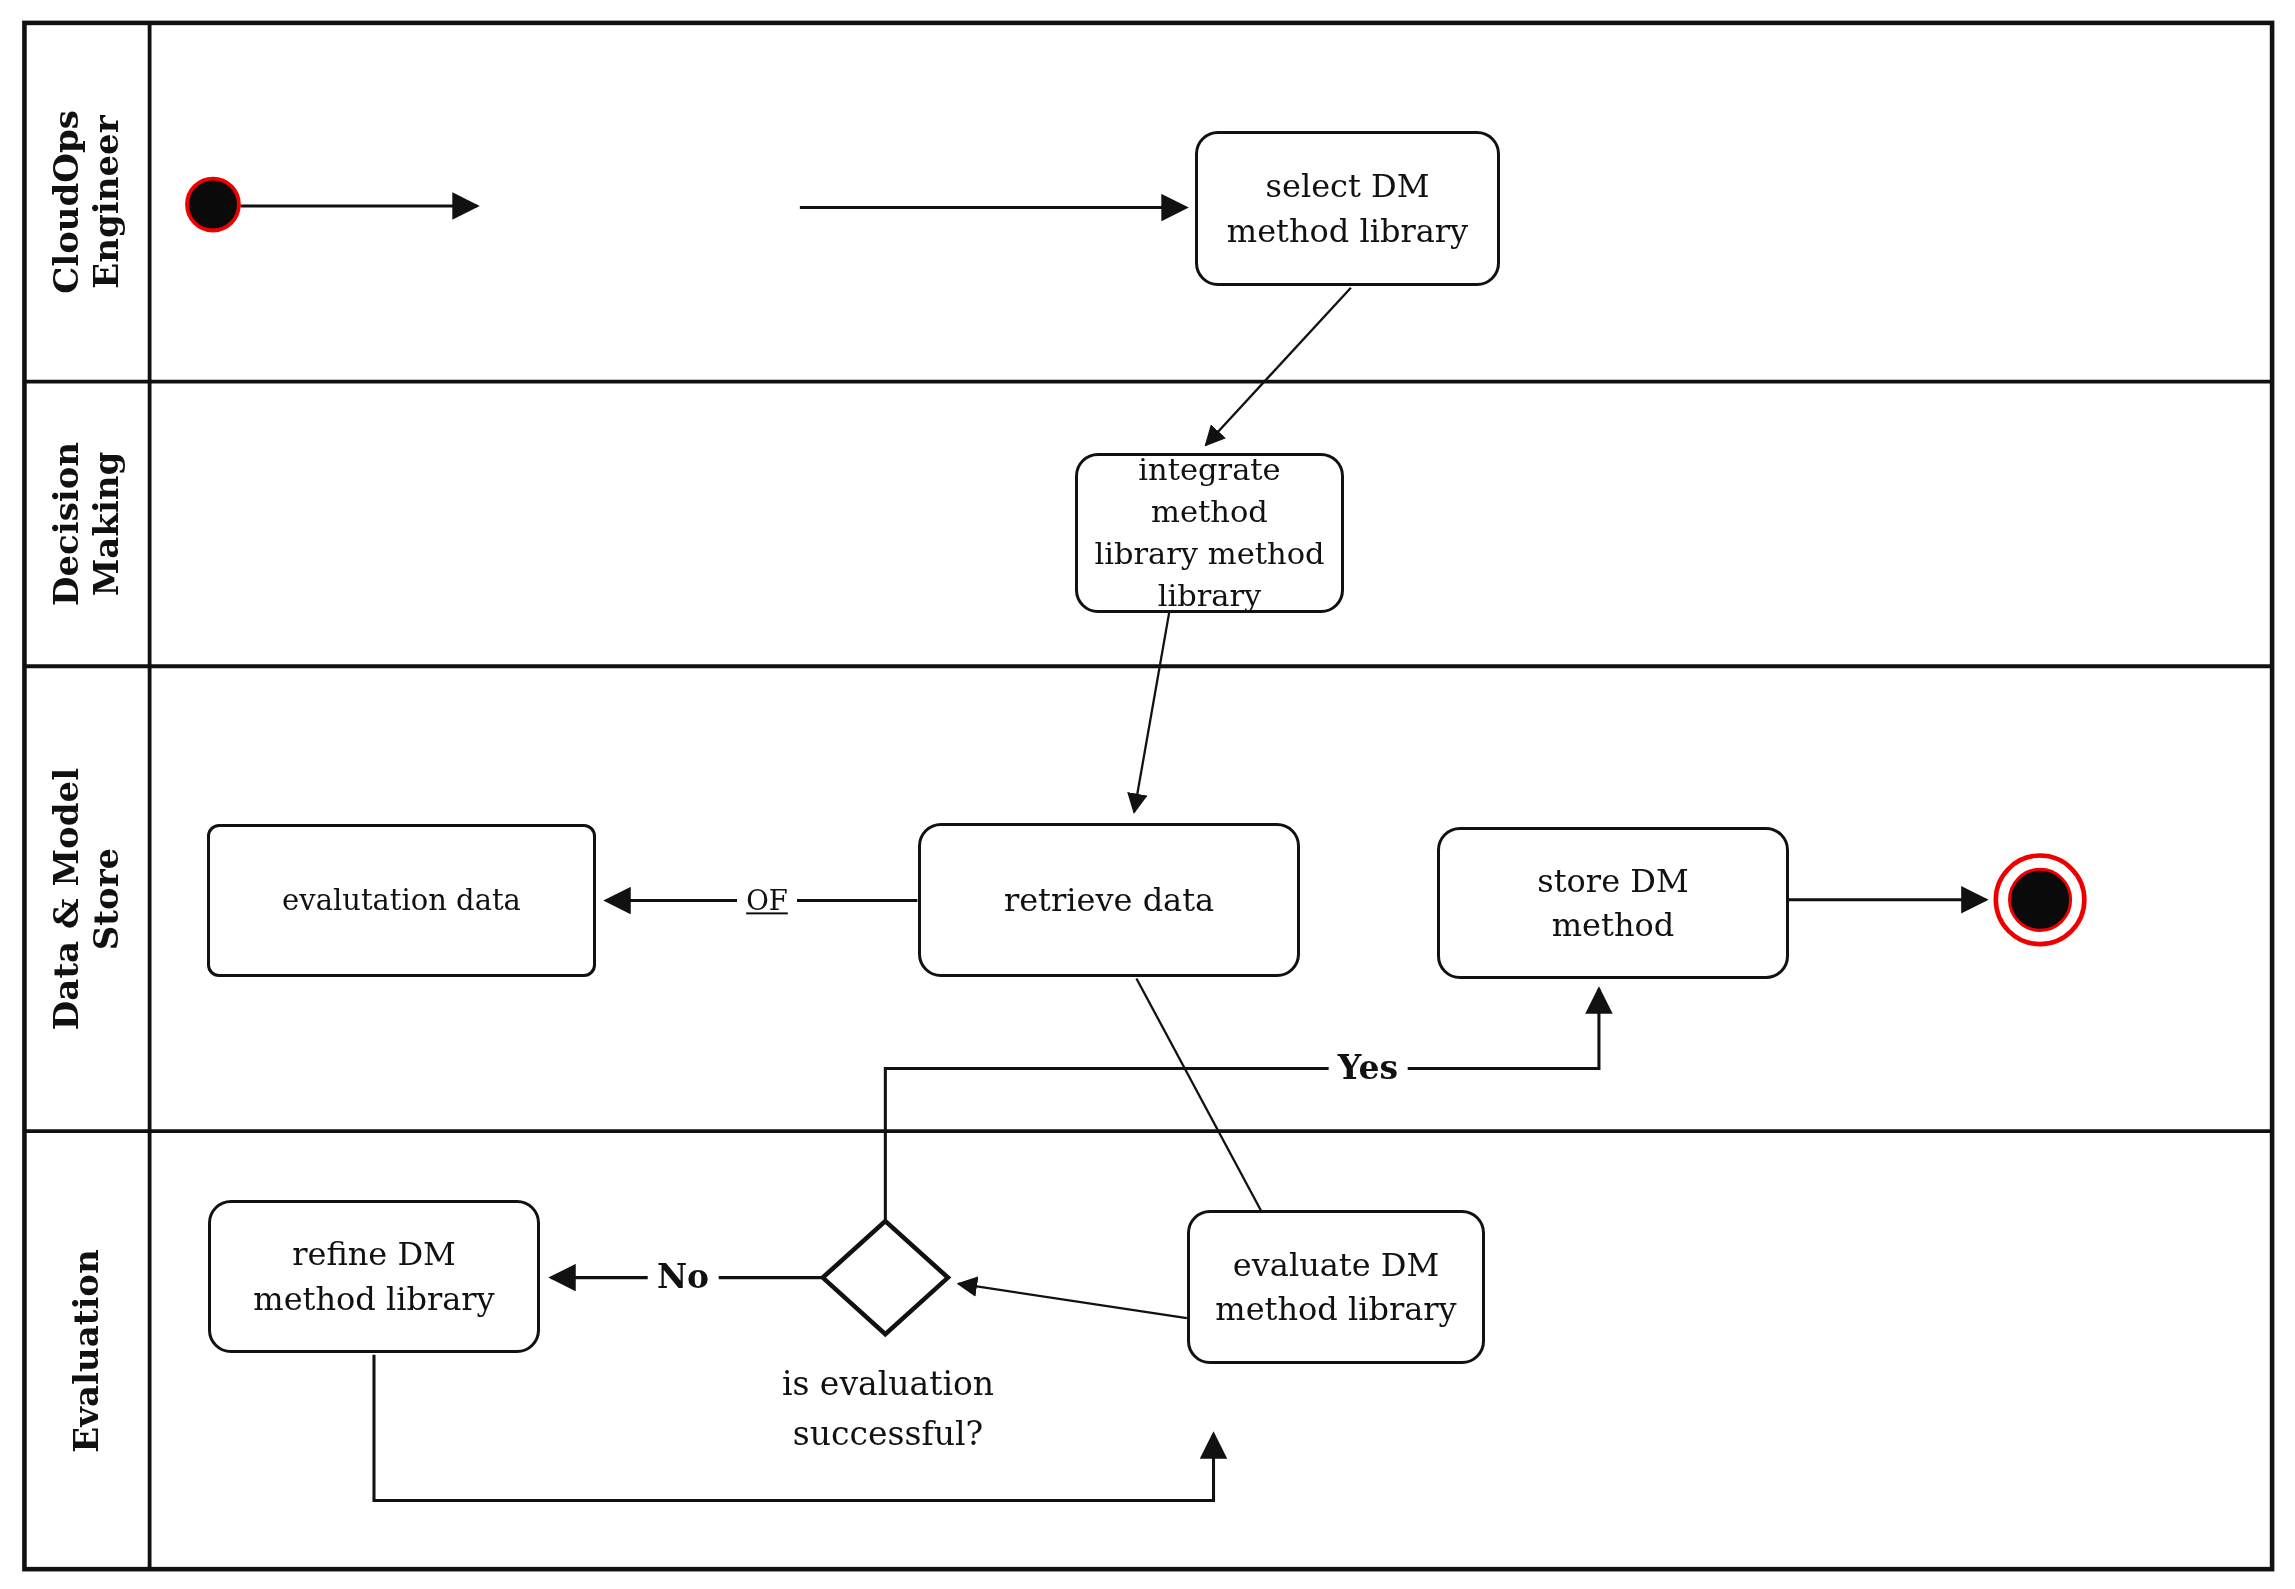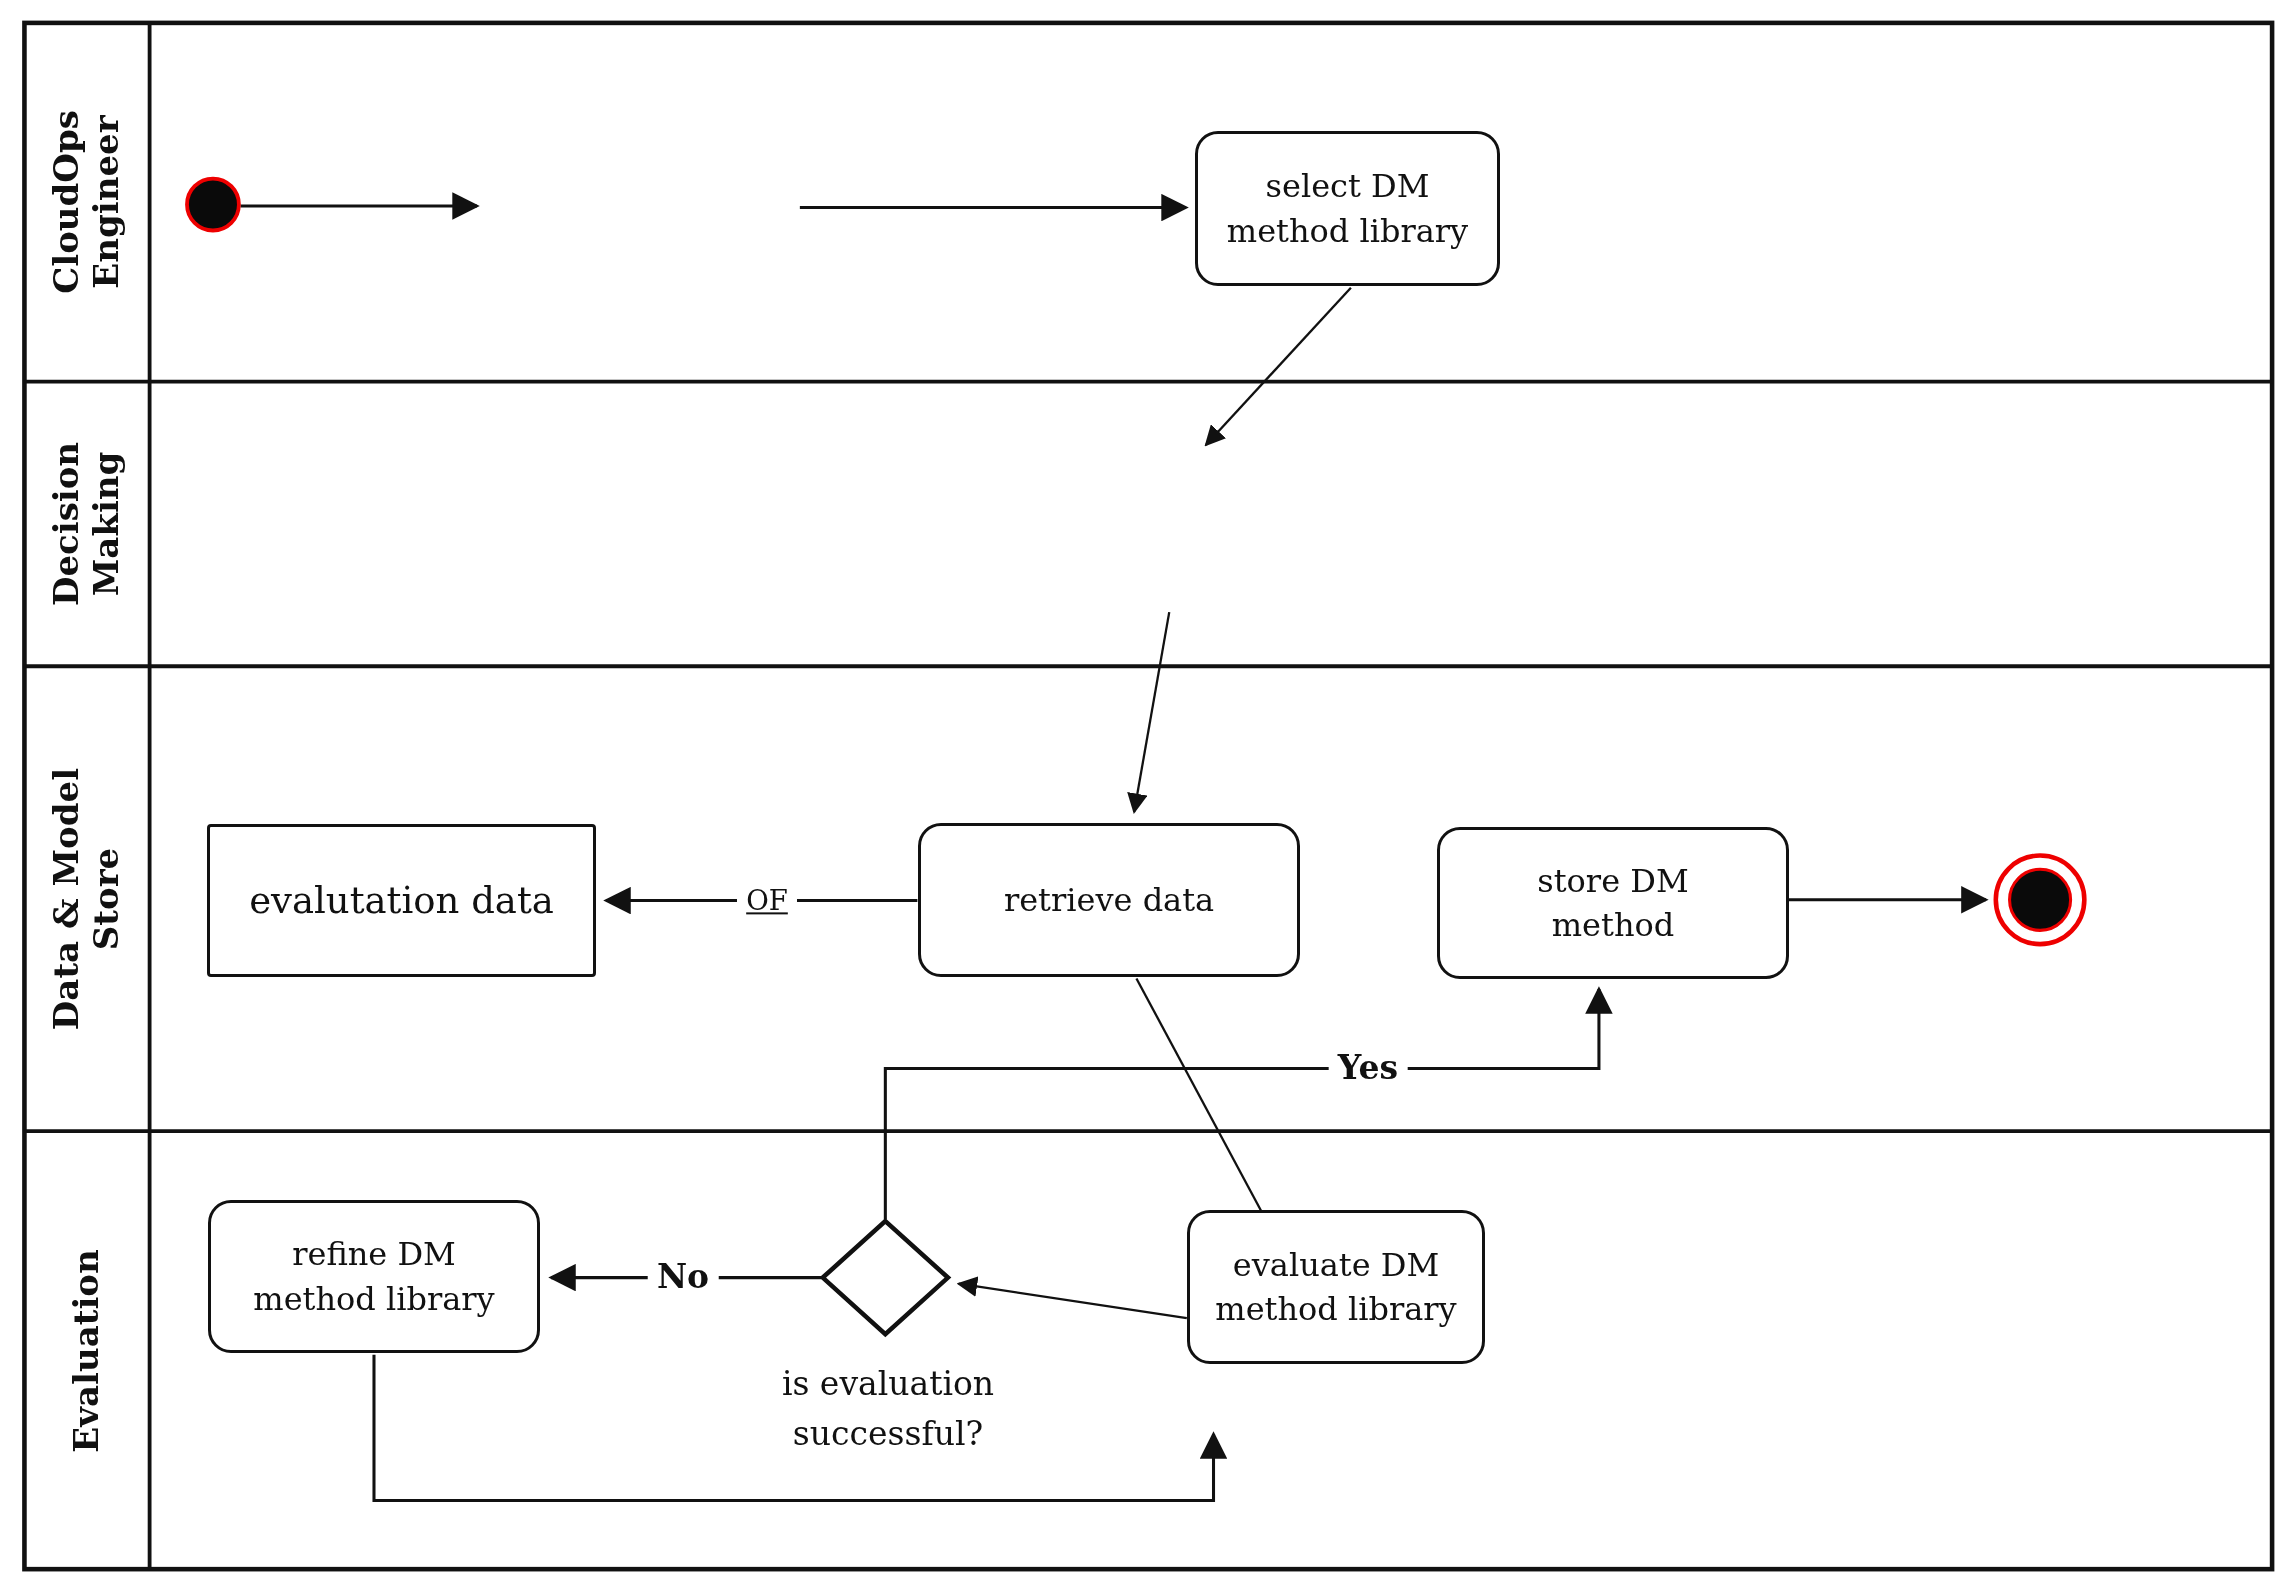--- a/index.html
+++ b/index.html
@@ -15,21 +15,21 @@
     position:absolute;
     box-sizing:border-box;
     background:#ffffff;
     border:3.1px solid #111;
     border-radius:23px;
     display:flex;align-items:center;justify-content:center;
     text-align:center;
     font-size:32px;line-height:1.38;
     white-space:pre-line;
   }
-  .node.square{border-radius:4px;border-width:3.8px;font-size:37px;}
+  .node.square{border-radius:12px;border-width:3.8px;font-size:29px;}
   .node.small{font-size:30.5px;}
   .edge-label{
     position:absolute;
     transform:translate(-50%,-50%);
     background:#ffffff;
     padding:0 9.2px;
     font-size:33px;
     white-space:pre-line;
     text-align:center;
     line-height:1.5;
@@ -90,20 +90,23 @@
   <div class="lane-label" style="left:86px;top:524px;">Decision
 Making</div>
   <div class="lane-label" style="left:86px;top:899px;">Data &amp; Model
 Store</div>
   <div class="lane-label" style="left:86px;top:1351px;">Evaluation</div>
 
 
   <div class="node" style="left:1195px;top:131px;width:305px;height:155px;">select DM
 method library</div>
 
+  <div class="node small" style="left:1075px;top:453px;width:269px;height:160px;">integrate method
+library method
+library</div>
 
   <div class="node" style="left:918px;top:823px;width:382px;height:154px;">retrieve data</div>
 
   <div class="node square" style="left:207px;top:824px;width:389px;height:153px;">evalutation data</div>
 
   <div class="node" style="left:1437px;top:827px;width:352px;height:152px;">store DM
 method</div>
 
   <div class="node" style="left:208px;top:1200px;width:332px;height:153px;">refine DM
 method library</div>

